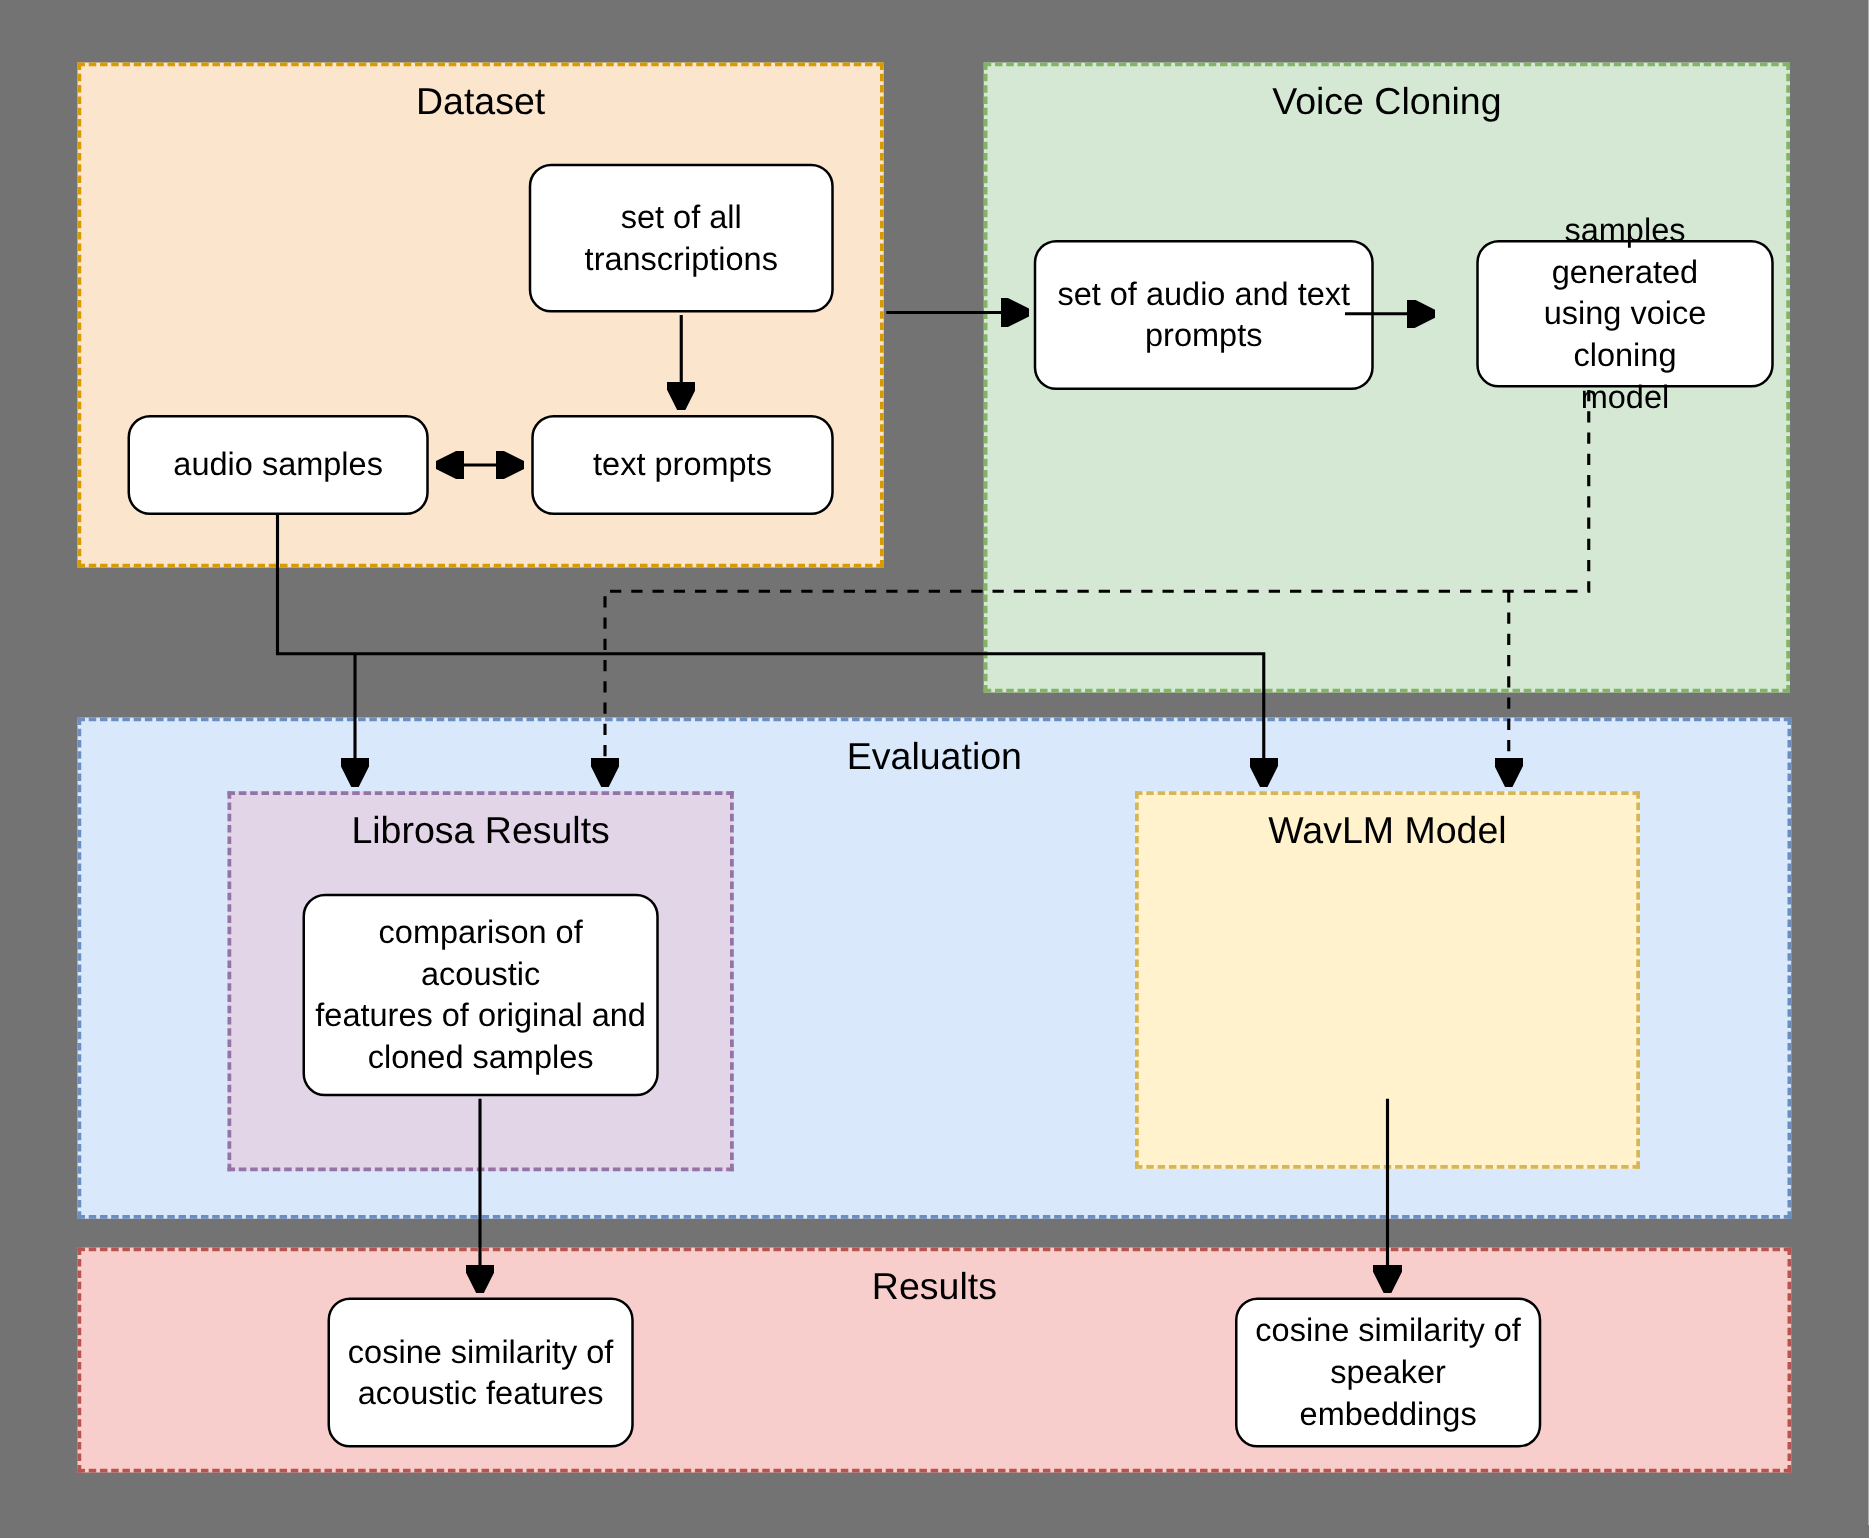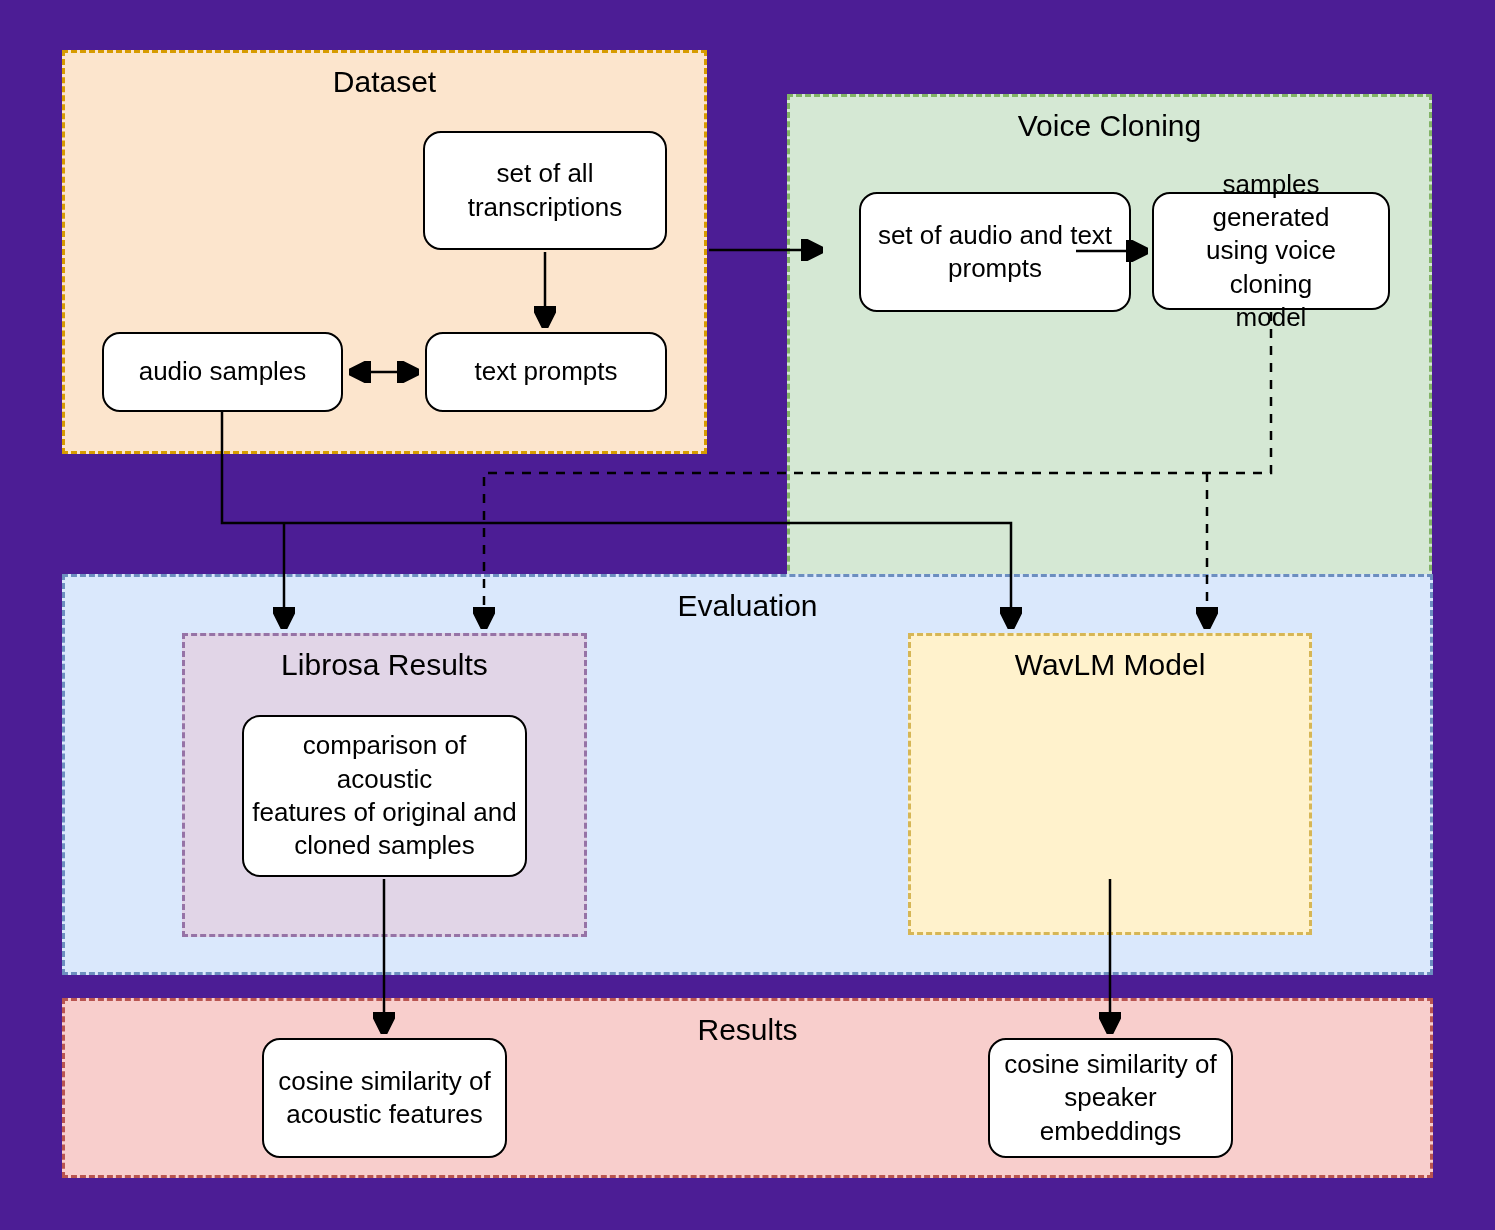--- a/index.html
+++ b/index.html
@@ -1,38 +1,38 @@
 <!DOCTYPE html>
 <html><head>
 <meta charset="utf-8">
 <style>
   html,body{margin:0;padding:0;background:#ffffff;}
   .canvas{
-    position:relative;width:1495px;height:1230px;background:#4c1d95;
+    position:relative;width:1495px;height:1230px;background:#737373;
     font-family:"Liberation Sans",sans-serif;color:#000;overflow:hidden;
   }
   .container{position:absolute;box-sizing:border-box;border:3px dashed #888;}
   .ctitle{position:absolute;top:12px;left:0;right:0;text-align:center;font-size:30px;}
   .node{
     position:absolute;box-sizing:border-box;background:#fff;border:2.5px solid #000;
     border-radius:18px;display:flex;align-items:center;justify-content:center;
     text-align:center;font-size:26px;line-height:1.28;white-space:pre-line;padding:4px 8px;
   }
   
   #c-dataset{left:62px;top:50px;width:645px;height:404px;}
-  #c-voice{left:787px;top:50px;width:645px;height:504px;margin-top:44px;}
+  #c-voice{left:787px;top:50px;width:645px;height:504px;}
   #c-eval{left:62px;top:574px;width:1371px;height:401px;}
   #c-results{left:62px;top:998px;width:1371px;height:180px;}
   #c-librosa{left:182px;top:633px;width:405px;height:304px;}
   #c-wavlm{left:908px;top:633px;width:404px;height:302px;}
   
   #n-trans{left:423px;top:131px;width:244px;height:119px;}
   #n-audio{left:102px;top:332px;width:241px;height:80px;}
   #n-text{left:425px;top:332px;width:242px;height:80px;align-items:center;}
-  #n-atp{left:827px;top:192px;width:272px;height:120px;margin-left:32px;}
+  #n-atp{left:827px;top:192px;width:272px;height:120px;}
   #n-gen{left:1152px;top:192px;width:238px;height:118px;}
   #n-cmp-ac{left:242px;top:715px;width:285px;height:162px;}
   #n-cmp-emb{left:968px;top:715px;width:284px;height:162px;}
   #n-cos-ac{left:262px;top:1038px;width:245px;height:120px;}
   #n-cos-emb{left:988px;top:1038px;width:245px;height:120px;}
   
   #edges{position:absolute;left:0;top:0;pointer-events:none;}
   #edges path{fill:none;stroke:#000;stroke-width:2.5;}
   #edges path.dashed{stroke-dasharray:9 8;}
 </style>
@@ -76,21 +76,21 @@
 
   <div class="node" id="n-text" style="background: rgb(255, 255, 255); border-color: rgb(0, 0, 0);">
     <span>text prompts</span>
   </div>
 
   <div class="node" id="n-atp" style="background: rgb(255, 255, 255); border-color: rgb(0, 0, 0);">
     <span>set of audio and text
 prompts</span>
   </div>
 
-  <div class="node" id="n-gen" style="background: rgb(255, 255, 255); border-color: rgb(0, 0, 0);">
+  <div class="node" id="n-gen" style="background: rgb(255, 255, 255); border-color: rgb(0, 0, 0); margin-left: 29px;">
     <span>samples generated
 using voice cloning
 model</span>
   </div>
 
   <div class="node" id="n-cmp-ac" style="background: rgb(255, 255, 255); border-color: rgb(0, 0, 0); align-items: center;">
     <span>comparison of acoustic
 features of original and
 cloned samples</span>
   </div>

